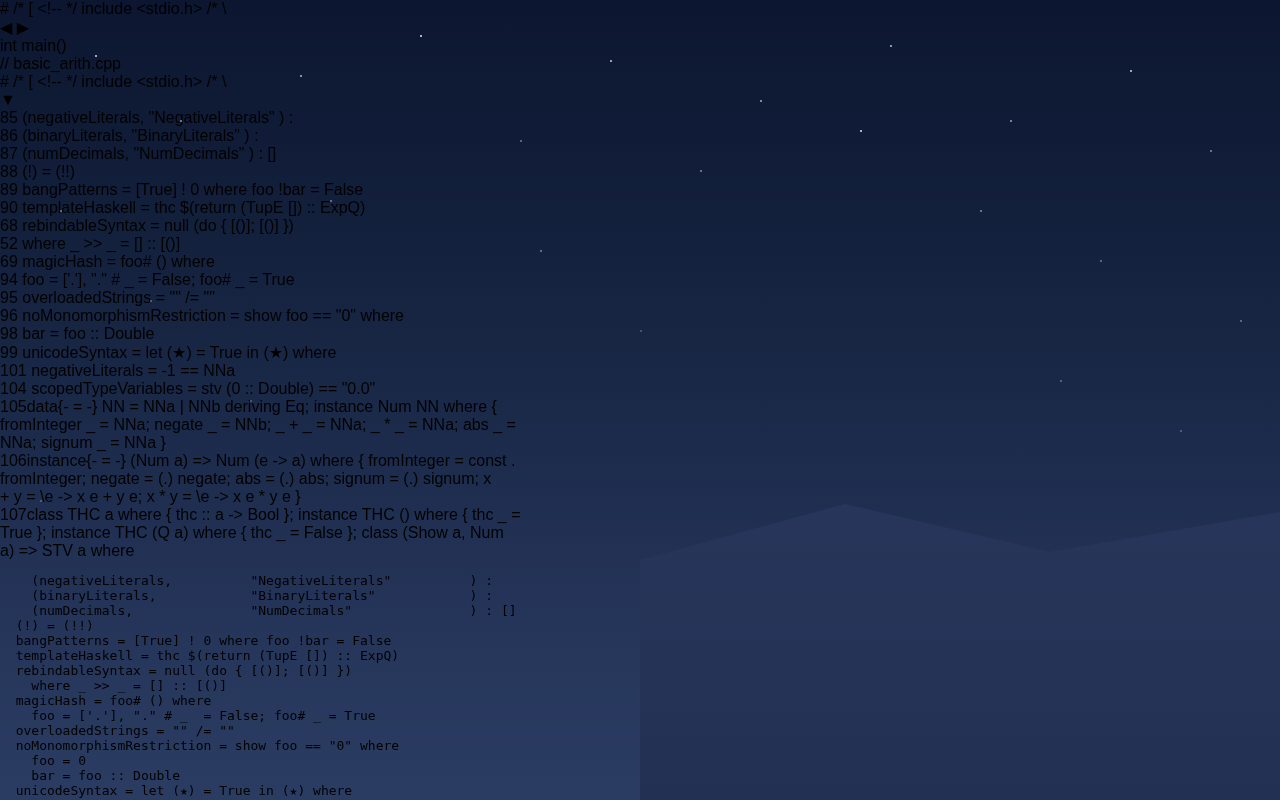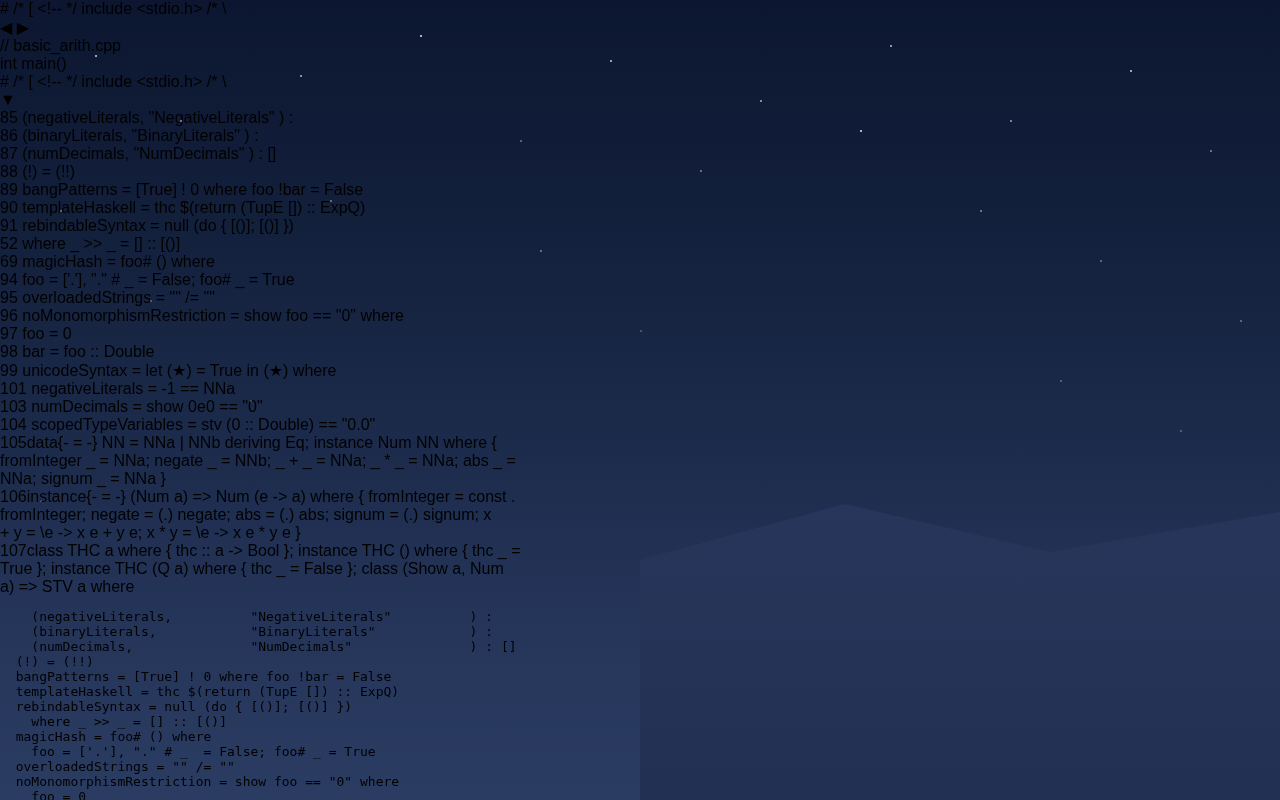--- a/index.html
+++ b/index.html
@@ -84,46 +84,44 @@
       </div>
       <div class="window-title"># /* [ &lt;!-- */ include &lt;stdio.h&gt; /* \</div>
     </div>
 
     <div class="tabbar">
       <div class="tab-nav">
         <span>◀</span>
         <span>▶</span>
       </div>
       <div class="tabs" id="tabs">
+          <div class="tab"><span>int main()</span><span class="tab-dot"></span></div>
           <div class="tab"><span>// basic_arith.cpp</span><span class="tab-dot"></span></div>
-          <div class="tab"><span>int main()</span><span class="tab-dot"></span></div>
           <div class="tab active"><span># /* [ &lt;!-- */ include &lt;stdio.h&gt; /* \</span><span class="tab-dot"></span></div>
         </div>
       <div class="tab-overflow">▼</div>
     </div>
 
     <div class="editor">
       <div class="code-scroll" id="code-lines">
           <div class="code-row"><span class="gutter">85</span><span class="code-text">    (negativeLiterals,          "NegativeLiterals"          ) :</span></div>
           <div class="code-row"><span class="gutter">86</span><span class="code-text">    (binaryLiterals,            "BinaryLiterals"            ) :</span></div>
           <div class="code-row"><span class="gutter">87</span><span class="code-text">    (numDecimals,               "NumDecimals"               ) : []</span></div>
           <div class="code-row"><span class="gutter">88</span><span class="code-text">  (!) = (!!)</span></div>
           <div class="code-row"><span class="gutter">89</span><span class="code-text">  bangPatterns = [True] ! 0 where foo !bar = False</span></div>
           <div class="code-row"><span class="gutter">90</span><span class="code-text">  templateHaskell = thc $(return (TupE []) :: ExpQ)</span></div>
-          <div class="code-row"><span class="gutter">91</span><span class="code-text">  rebindableSyntax = null (do { [()]; [()] })</span></div>
+          <div class="code-row"><span class="gutter">68</span><span class="code-text">  rebindableSyntax = null (do { [()]; [()] })</span></div>
           <div class="code-row"><span class="gutter">52</span><span class="code-text">    where _ &gt;&gt; _ = [] :: [()]</span></div>
           <div class="code-row"><span class="gutter">69</span><span class="code-text">  magicHash = foo# () where</span></div>
           <div class="code-row"><span class="gutter">94</span><span class="code-text">    foo = ['.'], "." # _  = False; foo# _ = True</span></div>
           <div class="code-row"><span class="gutter">95</span><span class="code-text">  overloadedStrings = "" /= ""</span></div>
           <div class="code-row"><span class="gutter">96</span><span class="code-text">  noMonomorphismRestriction = show foo == "0" where</span></div>
-          <div class="code-row"><span class="gutter">97</span><span class="code-text">    foo = 0</span></div>
           <div class="code-row"><span class="gutter">98</span><span class="code-text">    bar = foo :: Double</span></div>
           <div class="code-row"><span class="gutter">99</span><span class="code-text">  unicodeSyntax = let (★) = True in (★) where</span></div>
           <div class="code-row"><span class="gutter">101</span><span class="code-text">  negativeLiterals = -1 == NNa</span></div>
-          <div class="code-row"><span class="gutter">103</span><span class="code-text">  numDecimals = show 0e0 == "0"</span></div>
           <div class="code-row"><span class="gutter">104</span><span class="code-text">  scopedTypeVariables = stv (0 :: Double) == "0.0"</span></div>
           <div class="code-row"><span class="gutter">105</span><span class="code-text">data{- = -} NN = NNa | NNb deriving Eq; instance Num NN where {</span></div>
           <div class="code-row"><span class="gutter"></span><span class="code-text">fromInteger _ = NNa; negate _ = NNb; _ + _ = NNa; _ * _ = NNa; abs _ =</span></div>
           <div class="code-row"><span class="gutter"></span><span class="code-text">NNa; signum _ = NNa }</span></div>
           <div class="code-row"><span class="gutter">106</span><span class="code-text">instance{- = -} (Num a) =&gt; Num (e -&gt; a) where { fromInteger = const .</span></div>
           <div class="code-row"><span class="gutter"></span><span class="code-text">fromInteger; negate = (.) negate; abs = (.) abs; signum = (.) signum; x</span></div>
           <div class="code-row"><span class="gutter"></span><span class="code-text">+ y = \e -&gt; x e + y e; x * y = \e -&gt; x e * y e }</span></div>
           <div class="code-row"><span class="gutter">107</span><span class="code-text">class THC a where { thc :: a -&gt; Bool }; instance THC () where { thc _ =</span></div>
           <div class="code-row"><span class="gutter"></span><span class="code-text">True }; instance THC (Q a) where { thc _ = False }; class (Show a, Num</span></div>
           <div class="code-row"><span class="gutter"></span><span class="code-text">a) =&gt; STV a where</span></div>

